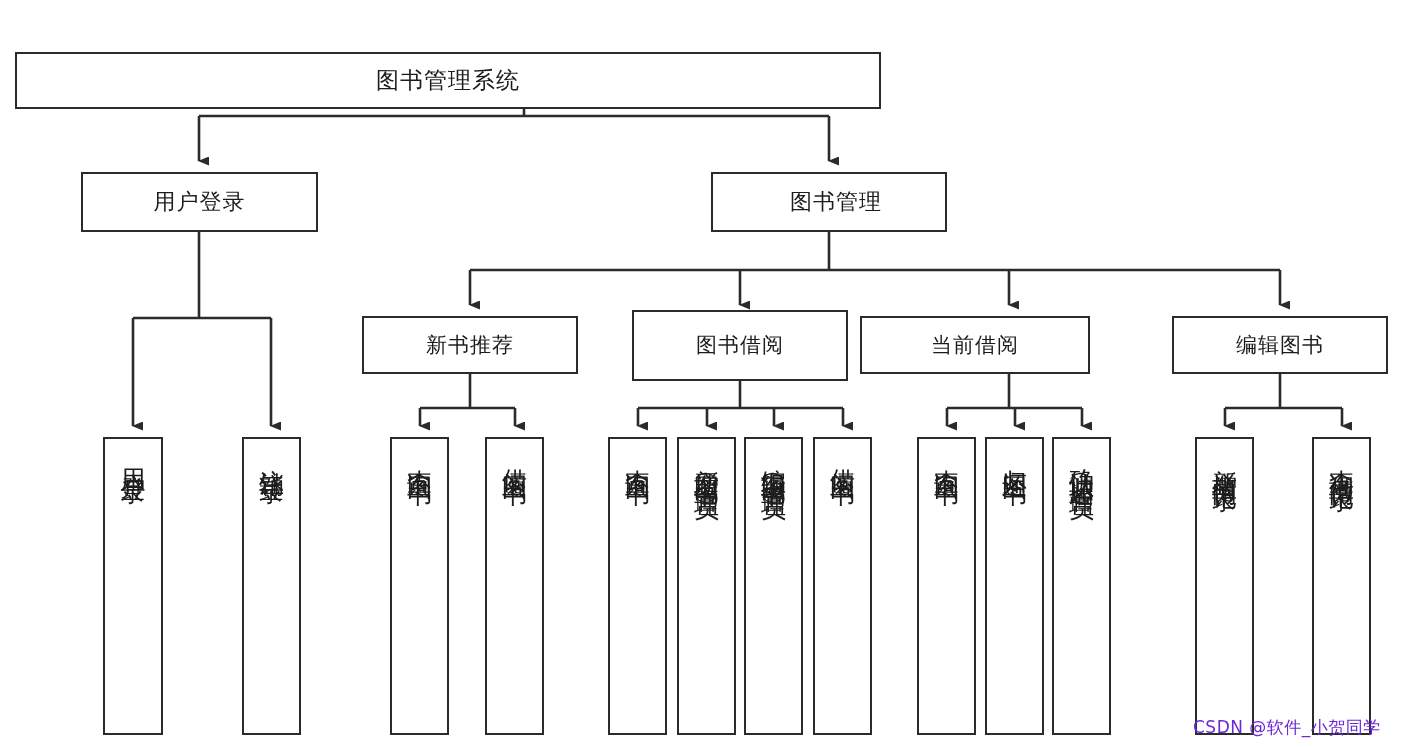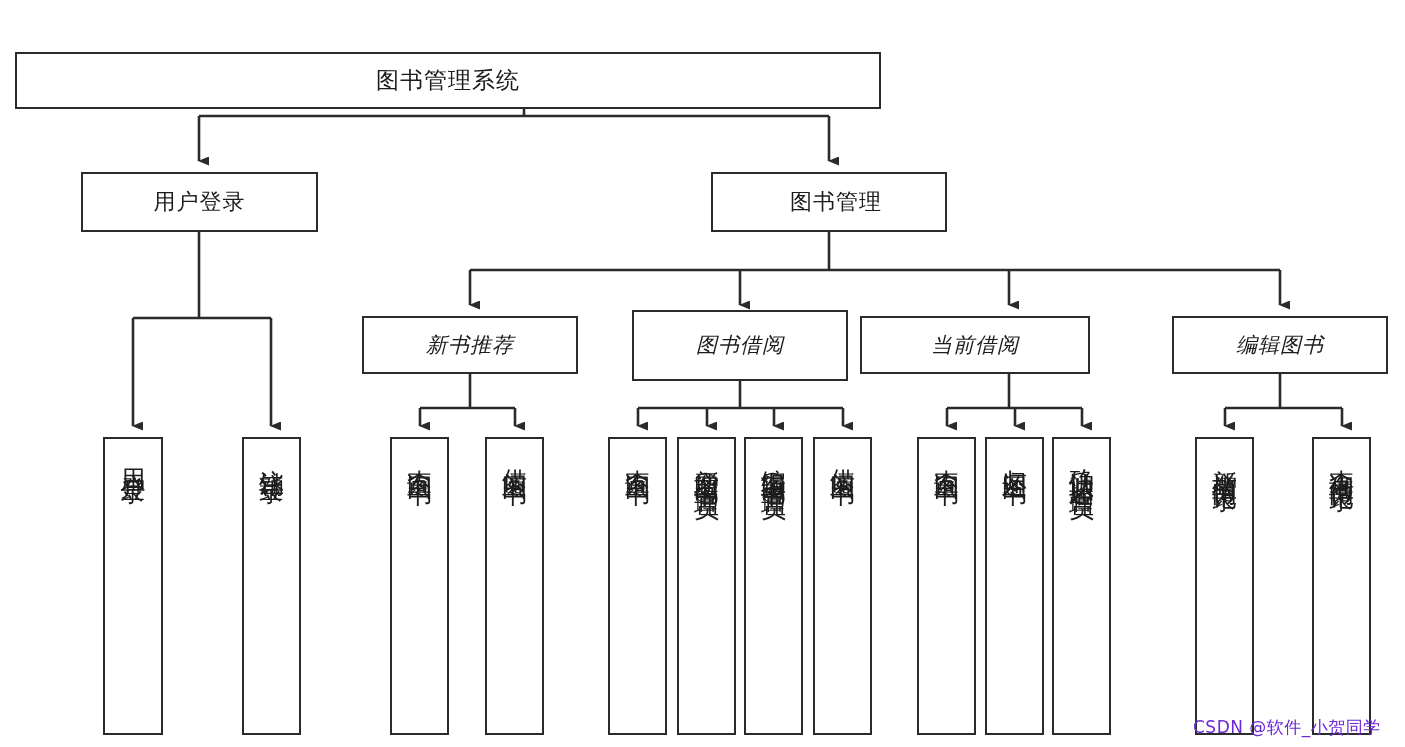--- a/index.html
+++ b/index.html
@@ -40,21 +40,21 @@
     text-align: center;
     line-height: 1.05;
   }
   
   .node.horiz .label {
     writing-mode: horizontal-tb;
     letter-spacing: 1px;
   }
   .node.root .label { font-size: 23px; }
   .node.lvl2 .label { font-size: 22px; }
-  .node.lvl3 .label { font-size: 21px; font-style: italic; }
+  .node.lvl3 .label { font-size: 21px; }
   
   .node.leaf {
     align-items: flex-start;
     padding-top: 10px;
   }
   .node.leaf .label {
     writing-mode: vertical-rl;
     text-orientation: upright;
     font-size: 25px;
     line-height: 1;

